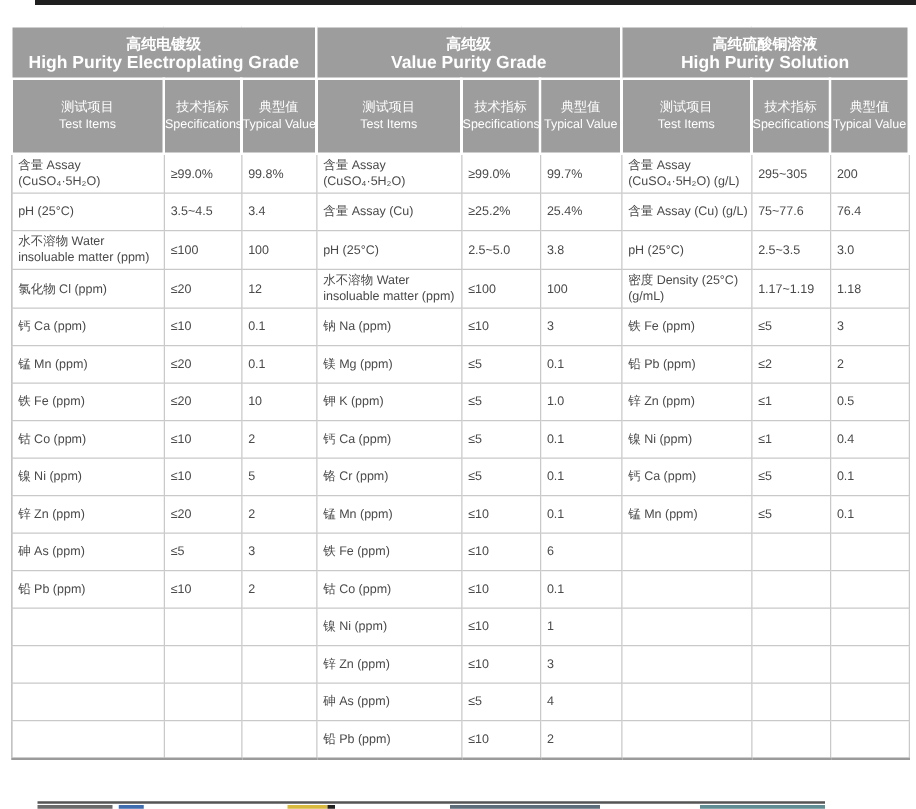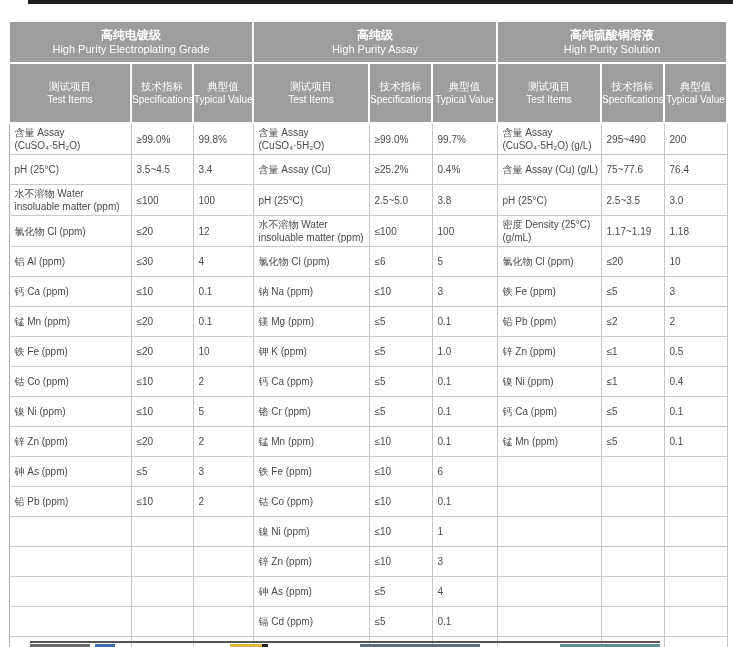--- a/index.html
+++ b/index.html
@@ -21,21 +21,21 @@
     position:absolute;top:20px;left:8px;width:718px;
     border-collapse:collapse;table-layout:fixed;
   }
   table.spec th,table.spec td{box-sizing:border-box;}
   th.gh{
     background:var(--header-bg);color:var(--header-text);
     border:2px solid #ffffff;height:42px;text-align:center;vertical-align:middle;
     padding:1px 2px;
   }
   th.gh .zh{font-size:12px;font-weight:bold;line-height:14px;}
-  th.gh .en{font-size:11px;font-weight:normal;line-height:14px;}
+  th.gh .en{font-size:14px;font-weight:bold;line-height:14px;}
   th.sh{
     background:var(--header-bg);color:var(--header-text);
     border:2px solid #ffffff;height:36px;text-align:center;vertical-align:middle;
     padding:16px 0;font-weight:normal;overflow:hidden;
   }
   th.sh .zh{font-size:10.5px;line-height:13px;}
   th.sh .en{font-size:10px;line-height:13px;white-space:nowrap;}
   tbody td{
     border:1px solid var(--border-light);
     color:var(--body-text);font-size:10px;line-height:13px;
@@ -65,21 +65,21 @@
       <col style="width:63px">
   </colgroup>
   <thead>
     <tr>
       <th class="gh" colspan="3">
         <div class="zh">高纯电镀级</div>
         <div class="en">High Purity Electroplating Grade</div>
       </th>
       <th class="gh" colspan="3">
         <div class="zh">高纯级</div>
-        <div class="en">High Purity Assay</div>
+        <div class="en">Value Purity Grade</div>
       </th>
       <th class="gh" colspan="3">
         <div class="zh">高纯硫酸铜溶液</div>
         <div class="en">High Purity Solution</div>
       </th>
     </tr>
     <tr>
       <th class="sh">
         <div class="zh">测试项目</div>
         <div class="en">Test Items</div>
@@ -120,30 +120,30 @@
   </thead>
   <tbody>
       <tr>
         <td class="group-start">含量 Assay (CuSO₄·5H₂O)</td>
         <td>≥99.0%</td>
         <td>99.8%</td>
         <td class="group-start">含量 Assay (CuSO₄·5H₂O)</td>
         <td>≥99.0%</td>
         <td>99.7%</td>
         <td class="group-start">含量 Assay (CuSO₄·5H₂O) (g/L)</td>
-        <td>295~490</td>
+        <td>295~305</td>
         <td>200</td>
       </tr>
       <tr>
         <td class="group-start">pH (25°C)</td>
         <td>3.5~4.5</td>
         <td>3.4</td>
         <td class="group-start">含量 Assay (Cu)</td>
         <td>≥25.2%</td>
-        <td>0.4%</td>
+        <td>25.4%</td>
         <td class="group-start">含量 Assay (Cu) (g/L)</td>
         <td>75~77.6</td>
         <td>76.4</td>
       </tr>
       <tr>
         <td class="group-start">水不溶物 Water insoluable matter (ppm)</td>
         <td>≤100</td>
         <td>100</td>
         <td class="group-start">pH (25°C)</td>
         <td>2.5~5.0</td>
@@ -157,31 +157,20 @@
         <td>≤20</td>
         <td>12</td>
         <td class="group-start">水不溶物 Water insoluable matter (ppm)</td>
         <td>≤100</td>
         <td>100</td>
         <td class="group-start">密度 Density (25°C) (g/mL)</td>
         <td>1.17~1.19</td>
         <td>1.18</td>
       </tr>
       <tr>
-        <td class="group-start">铝 Al (ppm)</td>
-        <td>≤30</td>
-        <td>4</td>
-        <td class="group-start">氯化物 Cl (ppm)</td>
-        <td>≤6</td>
-        <td>5</td>
-        <td class="group-start">氯化物 Cl (ppm)</td>
-        <td>≤20</td>
-        <td>10</td>
-      </tr>
-      <tr>
         <td class="group-start">钙 Ca (ppm)</td>
         <td>≤10</td>
         <td>0.1</td>
         <td class="group-start">钠 Na (ppm)</td>
         <td>≤10</td>
         <td>3</td>
         <td class="group-start">铁 Fe (ppm)</td>
         <td>≤5</td>
         <td>3</td>
       </tr>
@@ -284,31 +273,20 @@
         <td></td>
         <td></td>
       </tr>
       <tr>
         <td class="group-start"></td>
         <td></td>
         <td></td>
         <td class="group-start">砷 As (ppm)</td>
         <td>≤5</td>
         <td>4</td>
-        <td class="group-start"></td>
-        <td></td>
-        <td></td>
-      </tr>
-      <tr>
-        <td class="group-start"></td>
-        <td></td>
-        <td></td>
-        <td class="group-start">镉 Cd (ppm)</td>
-        <td>≤5</td>
-        <td>0.1</td>
         <td class="group-start"></td>
         <td></td>
         <td></td>
       </tr>
       <tr>
         <td class="group-start"></td>
         <td></td>
         <td></td>
         <td class="group-start">铅 Pb (ppm)</td>
         <td>≤10</td>

